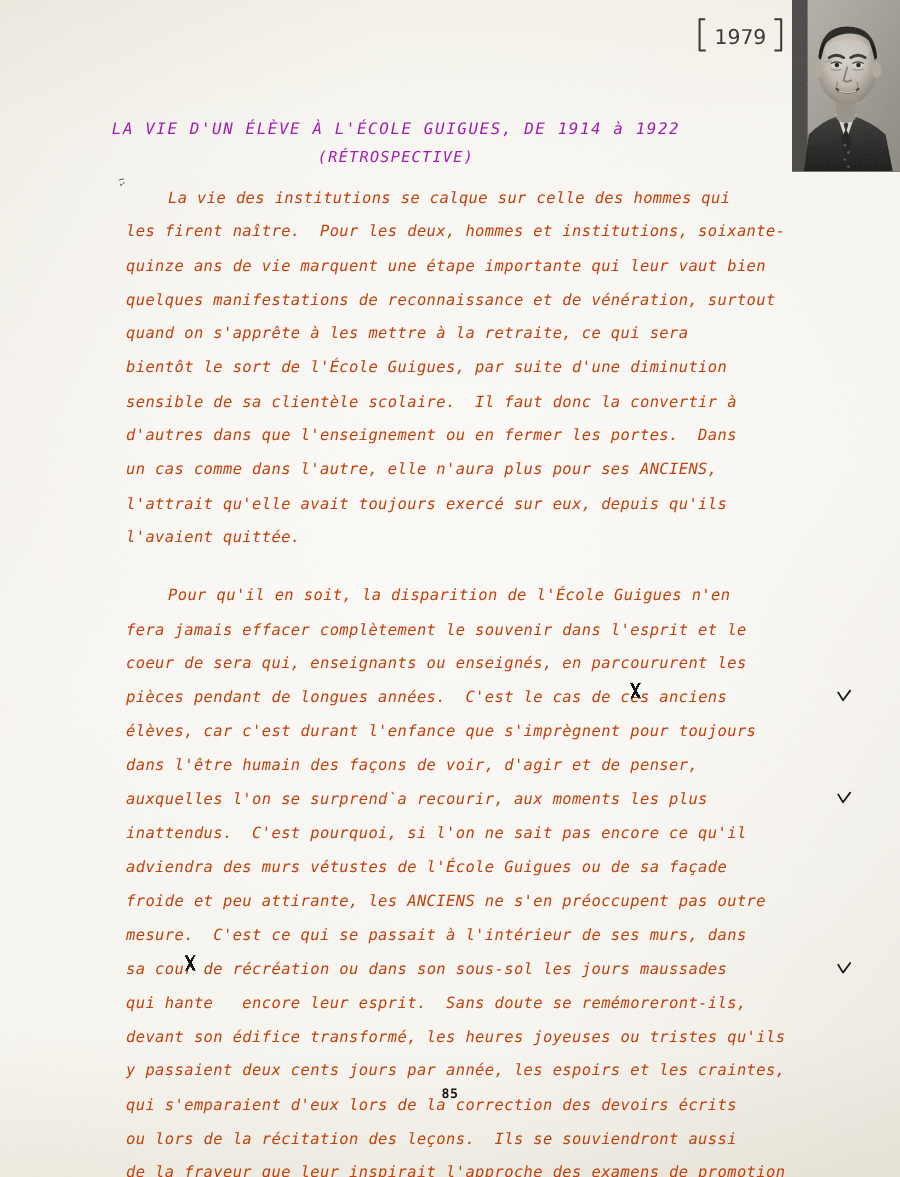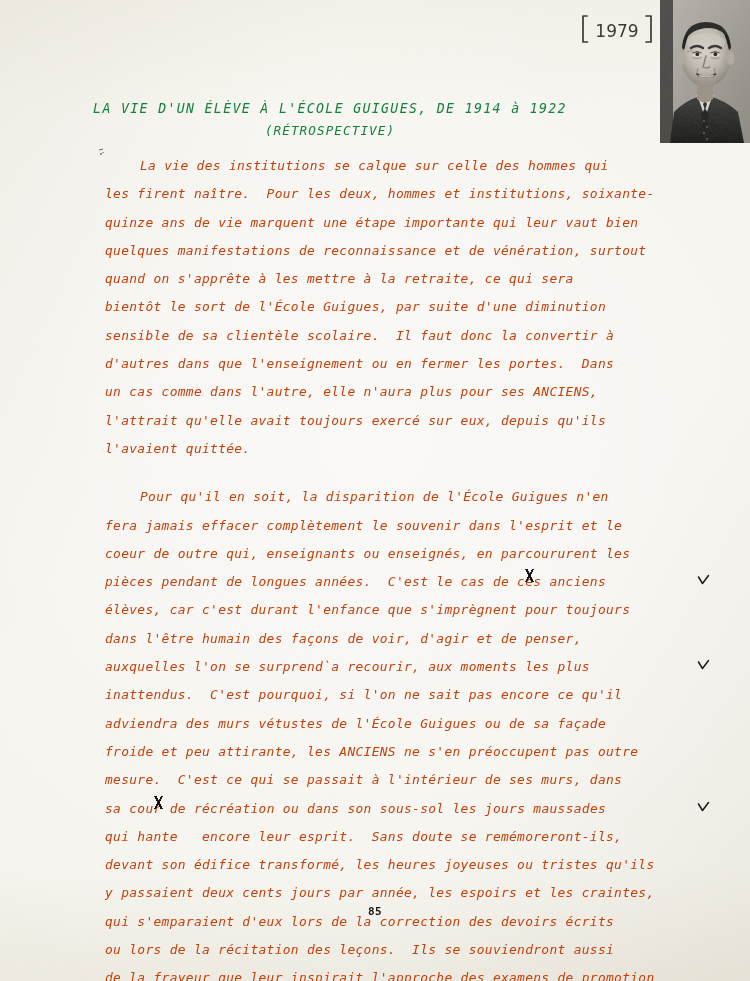--- a/index.html
+++ b/index.html
@@ -71,21 +71,21 @@
     left: 0;
     top: 98px;
     width: 660px;
     text-align: center;
   }
   .title-line {
     font-family: "DejaVu Sans Mono", monospace;
     font-style: italic;
     font-size: 13.2px;
     letter-spacing: 1.35px;
-    color: #15803d;
+    color: #a21caf;
     white-space: pre;
     line-height: 22px;
   }
   .title-line.sub {
     font-size: 12.6px;
     letter-spacing: 1.1px;
   }
 
   
   #body-text {
@@ -301,21 +301,21 @@
         <div class="line">bientôt le sort de l'École Guigues, par suite d'une diminution</div>
         <div class="line">sensible de sa clientèle scolaire.  Il faut donc la convertir à</div>
         <div class="line">d'autres dans que l'enseignement ou en fermer les portes.  Dans</div>
         <div class="line">un cas comme dans l'autre, elle n'aura plus pour ses ANCIENS,</div>
         <div class="line">l'attrait qu'elle avait toujours exercé sur eux, depuis qu'ils</div>
         <div class="line">l'avaient quittée.</div>
       </div>
       <div class="para">
         <div class="line indent">Pour qu'il en soit, la disparition de l'École Guigues n'en</div>
         <div class="line">fera jamais effacer complètement le souvenir dans l'esprit et le</div>
-        <div class="line">coeur de outre qui, enseignants ou enseignés, en parcoururent les</div>
+        <div class="line">coeur de sera qui, enseignants ou enseignés, en parcoururent les</div>
         <div class="line">pièces pendant de longues années.  C'est le cas de c<span class="hand-mark">e</span>s anciens<span class="tick" style="left: 592px;"><svg viewBox="0 0 13 13">
               <path d="M1.5 3 L5.5 9.5 L11.5 1.5" stroke="#1b1b1a" stroke-width="1.5" fill="none" stroke-linecap="round" stroke-linejoin="round"></path>
             </svg></span></div>
         <div class="line">élèves, car c'est durant l'enfance que s'imprègnent pour toujours</div>
         <div class="line">dans l'être humain des façons de voir, d'agir et de penser,</div>
         <div class="line">auxquelles l'on se surprend`a recourir, aux moments les plus<span class="tick" style="left: 592px;"><svg viewBox="0 0 13 13">
               <path d="M1.5 3 L5.5 9.5 L11.5 1.5" stroke="#1b1b1a" stroke-width="1.5" fill="none" stroke-linecap="round" stroke-linejoin="round"></path>
             </svg></span></div>
         <div class="line">inattendus.  C'est pourquoi, si l'on ne sait pas encore ce qu'il</div>
         <div class="line">adviendra des murs vétustes de l'École Guigues ou de sa façade</div>

